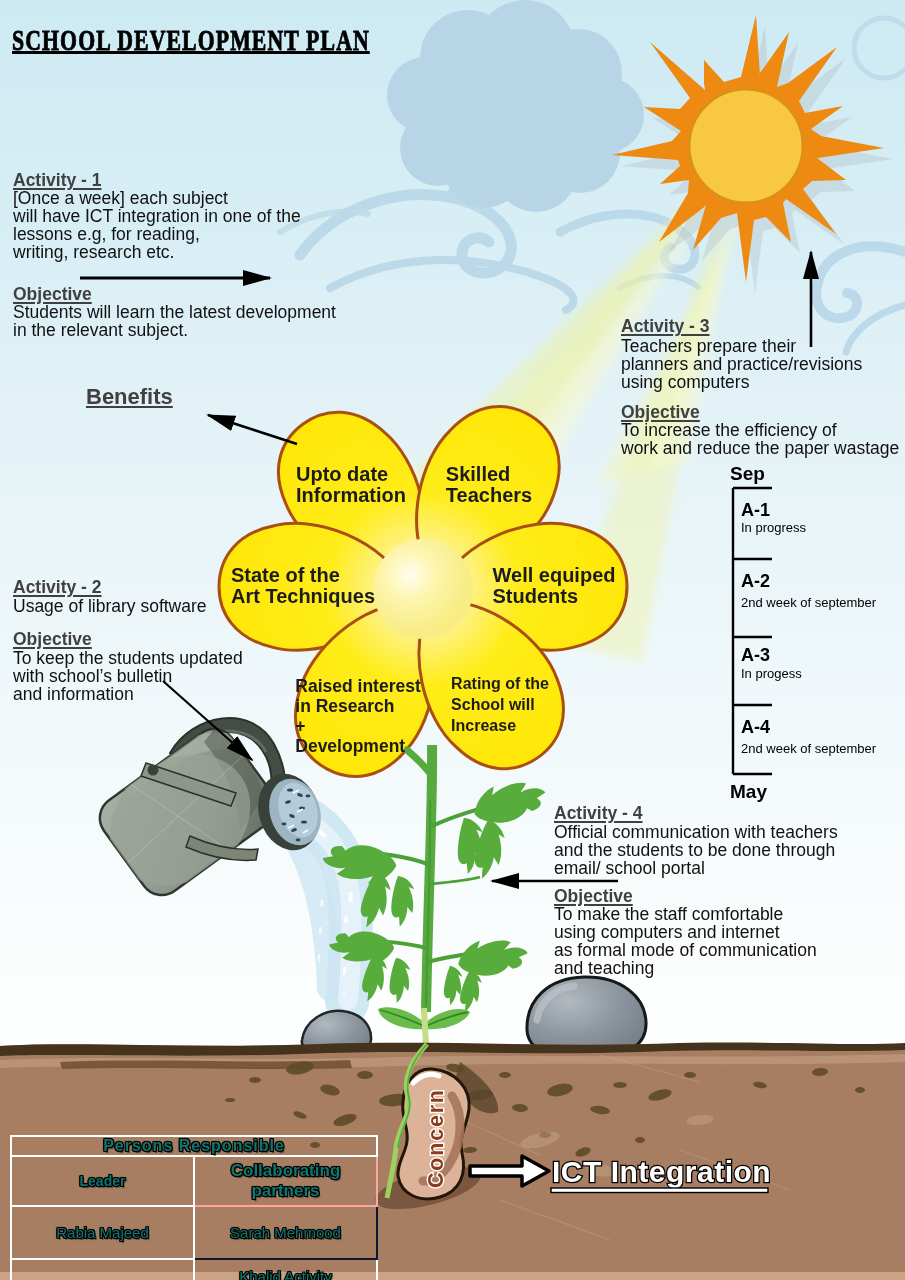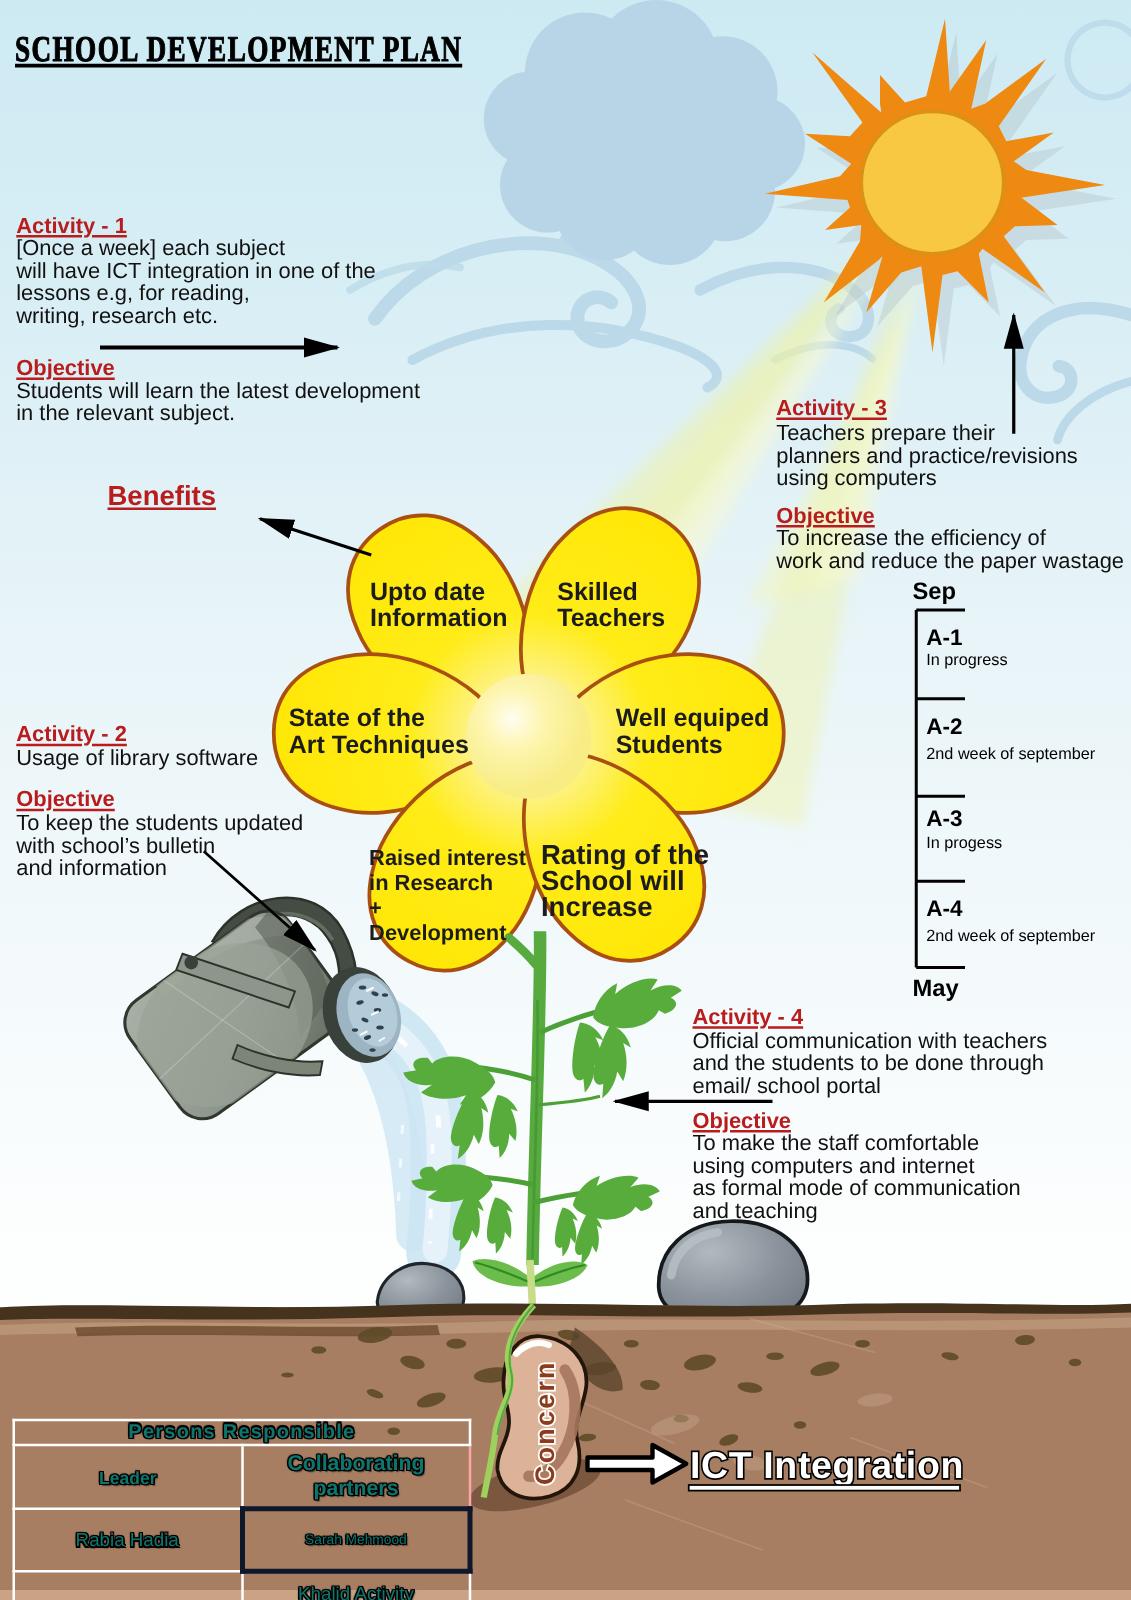--- a/index.html
+++ b/index.html
@@ -1,21 +1,21 @@
 <!DOCTYPE html>
 <html><head>
 <meta charset="utf-8">
 <style>
 html,body{margin:0;padding:0}
 body{width:905px;height:1280px;overflow:hidden;position:relative;
  font-family:"Liberation Sans",sans-serif;
  background:linear-gradient(180deg,#cdeaf3 0%,#d8eef5 18%,#e8f4f8 40%,#f4fafc 62%,#fdfefe 78%,#ffffff 100%);}
 svg{position:absolute;left:0;top:0}
 .t{position:absolute;color:#111;font-size:17.5px;line-height:18px;white-space:pre}
-.h{position:absolute;color:#b91c1c;font-size:17.5px;font-weight:bold;white-space:pre;text-decoration:underline;text-decoration-thickness:2px;text-underline-offset:2px}
+.h{position:absolute;color:#404040;font-size:17.5px;font-weight:bold;white-space:pre;text-decoration:underline;text-decoration-thickness:2px;text-underline-offset:2px}
 .f{position:absolute;color:#1c1c1c;font-size:20px;font-weight:bold;line-height:21px;text-align:left;white-space:pre;transform:translateX(-50%)}
 .tl{position:absolute;color:#000000;white-space:pre}
 </style>
 </head>
 <body>
 <svg width="905" height="1280" viewBox="0 0 905 1280">
 <defs>
 <marker id="ah" markerUnits="userSpaceOnUse" markerWidth="30" markerHeight="18" refX="27" refY="9" orient="auto">
         <path d="M0,1 L29,9 L0,17 Z" fill="#000"></path>
       </marker>
@@ -295,21 +295,21 @@
 <div class="t" style="left:554px;top:823px">Official communication with teachers<br>and the students to be done through<br>email/ school portal</div>
 
 <div class="h" style="left:554px;top:886px">Objective</div>
 <div class="t" style="left:554px;top:905px">To make the staff comfortable<br>using computers and internet<br>as formal mode of communication<br>and teaching</div>
 
 <div class="f" style="left:351px;top:464px">Upto date<br>Information</div>
 <div class="f" style="left:489px;top:464px">Skilled<br>Teachers</div>
 <div class="f" style="left:303px;top:565px">State of the<br>Art Techniques</div>
 <div class="f" style="left:554px;top:565px">Well equiped<br>Students</div>
 <div class="f" style="left:358px;top:676px;font-size:17.5px;line-height:20px">Raised interest<br>in Research<br>+<br>Development</div>
-<div class="f" style="left:500px;top:673px;font-size:22px">Rating of the<br>School will<br>Increase</div>
+<div class="f" style="left:500px;top:673px;font-size:16px">Rating of the<br>School will<br>Increase</div>
 
 <div class="tl" style="left:730px;top:463px;font-size:19px;font-weight:bold">Sep</div>
 <div class="tl" style="left:741px;top:500px;font-size:18px;font-weight:bold">A-1</div>
 <div class="tl" style="left:741px;top:520px;font-size:13px">In progress</div>
 <div class="tl" style="left:741px;top:571px;font-size:18px;font-weight:bold">A-2</div>
 <div class="tl" style="left:741px;top:595px;font-size:13px">2nd week of september</div>
 <div class="tl" style="left:741px;top:645px;font-size:18px;font-weight:bold">A-3</div>
 <div class="tl" style="left:741px;top:666px;font-size:13px">In progess</div>
 <div class="tl" style="left:741px;top:717px;font-size:18px;font-weight:bold">A-4</div>
 <div class="tl" style="left:741px;top:741px;font-size:13px">2nd week of september</div>
@@ -319,22 +319,22 @@
  text-shadow:1px 0 0 #000,-1px 0 0 #000,0 1px 0 #000,0 -1px 0 #000,1px 1px 0 #000,-1px 1px 0 #000,1px -1px 0 #000,-1px -1px 1px #000,1.5px 1.5px 1px rgba(0,0,0,.55)">
  <tbody>
       <tr>
         <td colspan="2" style="border:2px solid #fff;height:16px;font-size:16px;font-weight:bold;letter-spacing:1px;padding:0">Persons Responsible</td>
       </tr>
  <tr>
   <td style="border:2px solid #fff;width:172px;height:15px;font-size:14px;font-weight:bold;padding:0">Leader</td>
   <td style="border:2px solid #fca5a5;height:15px;font-size:17px;font-weight:bold;padding:4px">Collaborating partners</td>
  </tr>
  <tr>
-  <td style="border:2px solid #fff;height:24px;font-size:15px;padding:0">Rabia Hadia</td>
-  <td style="border:4px solid #0f172a;font-size:11px;padding:17px">Sarah Mehmood</td>
+  <td style="border:2px solid #fff;height:24px;font-size:15px;padding:0">Rabia Majeed</td>
+  <td style="border:2px solid #0f172a;font-size:15px;padding:17px">Sarah Mehmood</td>
  </tr>
  <tr>
   <td rowspan="2" style="border:2px solid #fff;font-size:15px;padding:4px">Respective Coordinators</td>
   <td style="border:2px solid #fff;height:32px;font-size:15px;padding:0">Khalid Activity</td>
  </tr>
  <tr>
   <td style="border:2px solid #84cc16;height:33px;font-size:15px;padding:0">Hadia Zahid</td>
  </tr>
 </tbody>
   </table>

